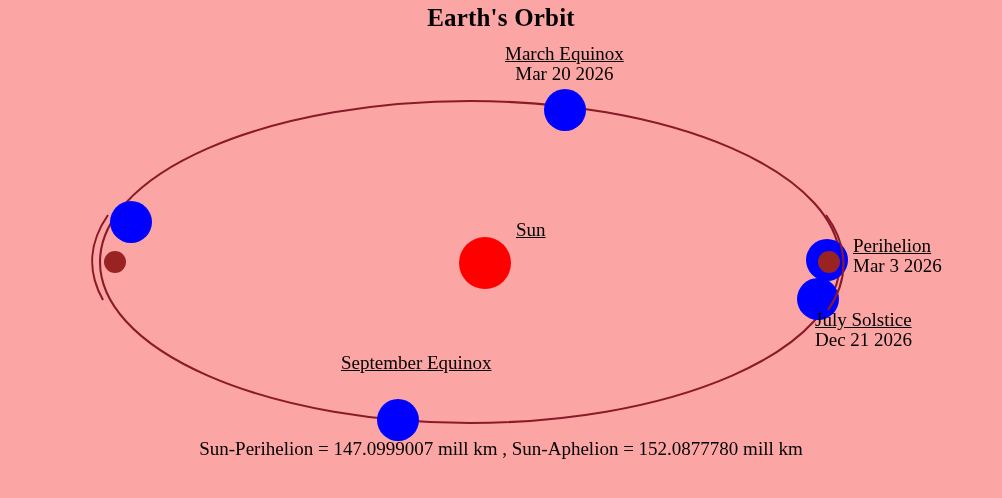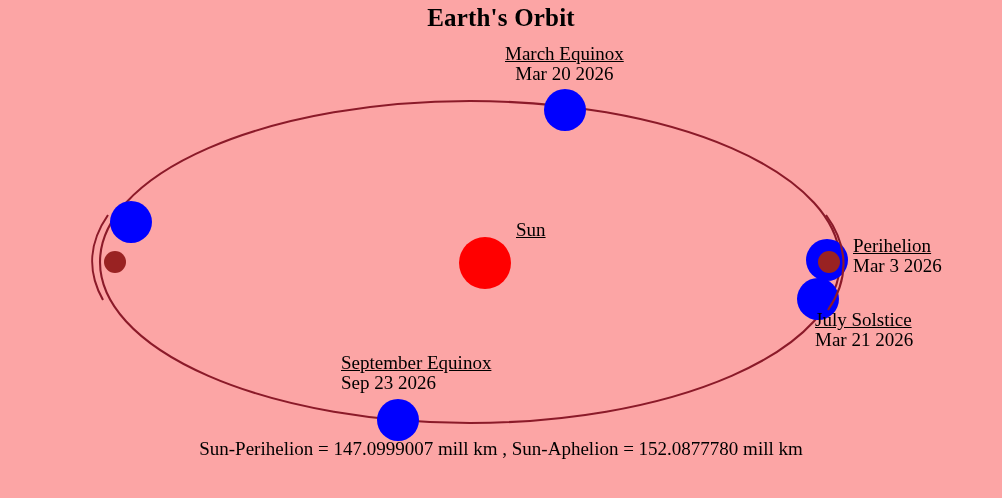--- a/index.html
+++ b/index.html
@@ -108,23 +108,22 @@
     <span class="name">Sun</span>
   </div>
 
   <div class="node-label label-left" id="label-perihelion">
     <span class="name">Perihelion</span>
     <span class="date">Mar 3 2026</span>
   </div>
 
   <div class="node-label label-left" id="label-december">
     <span class="name">July Solstice</span>
-    <span class="date">Mar 21  2026</span>
+    <span class="date">Dec 21  2026</span>
   </div>
 
   <div class="node-label label-left" id="label-september">
     <span class="name">September Equinox</span>
-    <span class="date">Sep 23 2026</span>
   </div>
 
   <div class="caption">Sun-Perihelion = 147.0999007 mill km , Sun-Aphelion = 152.0877780 mill km</div>
 
 </div>
 
 </body></html>

